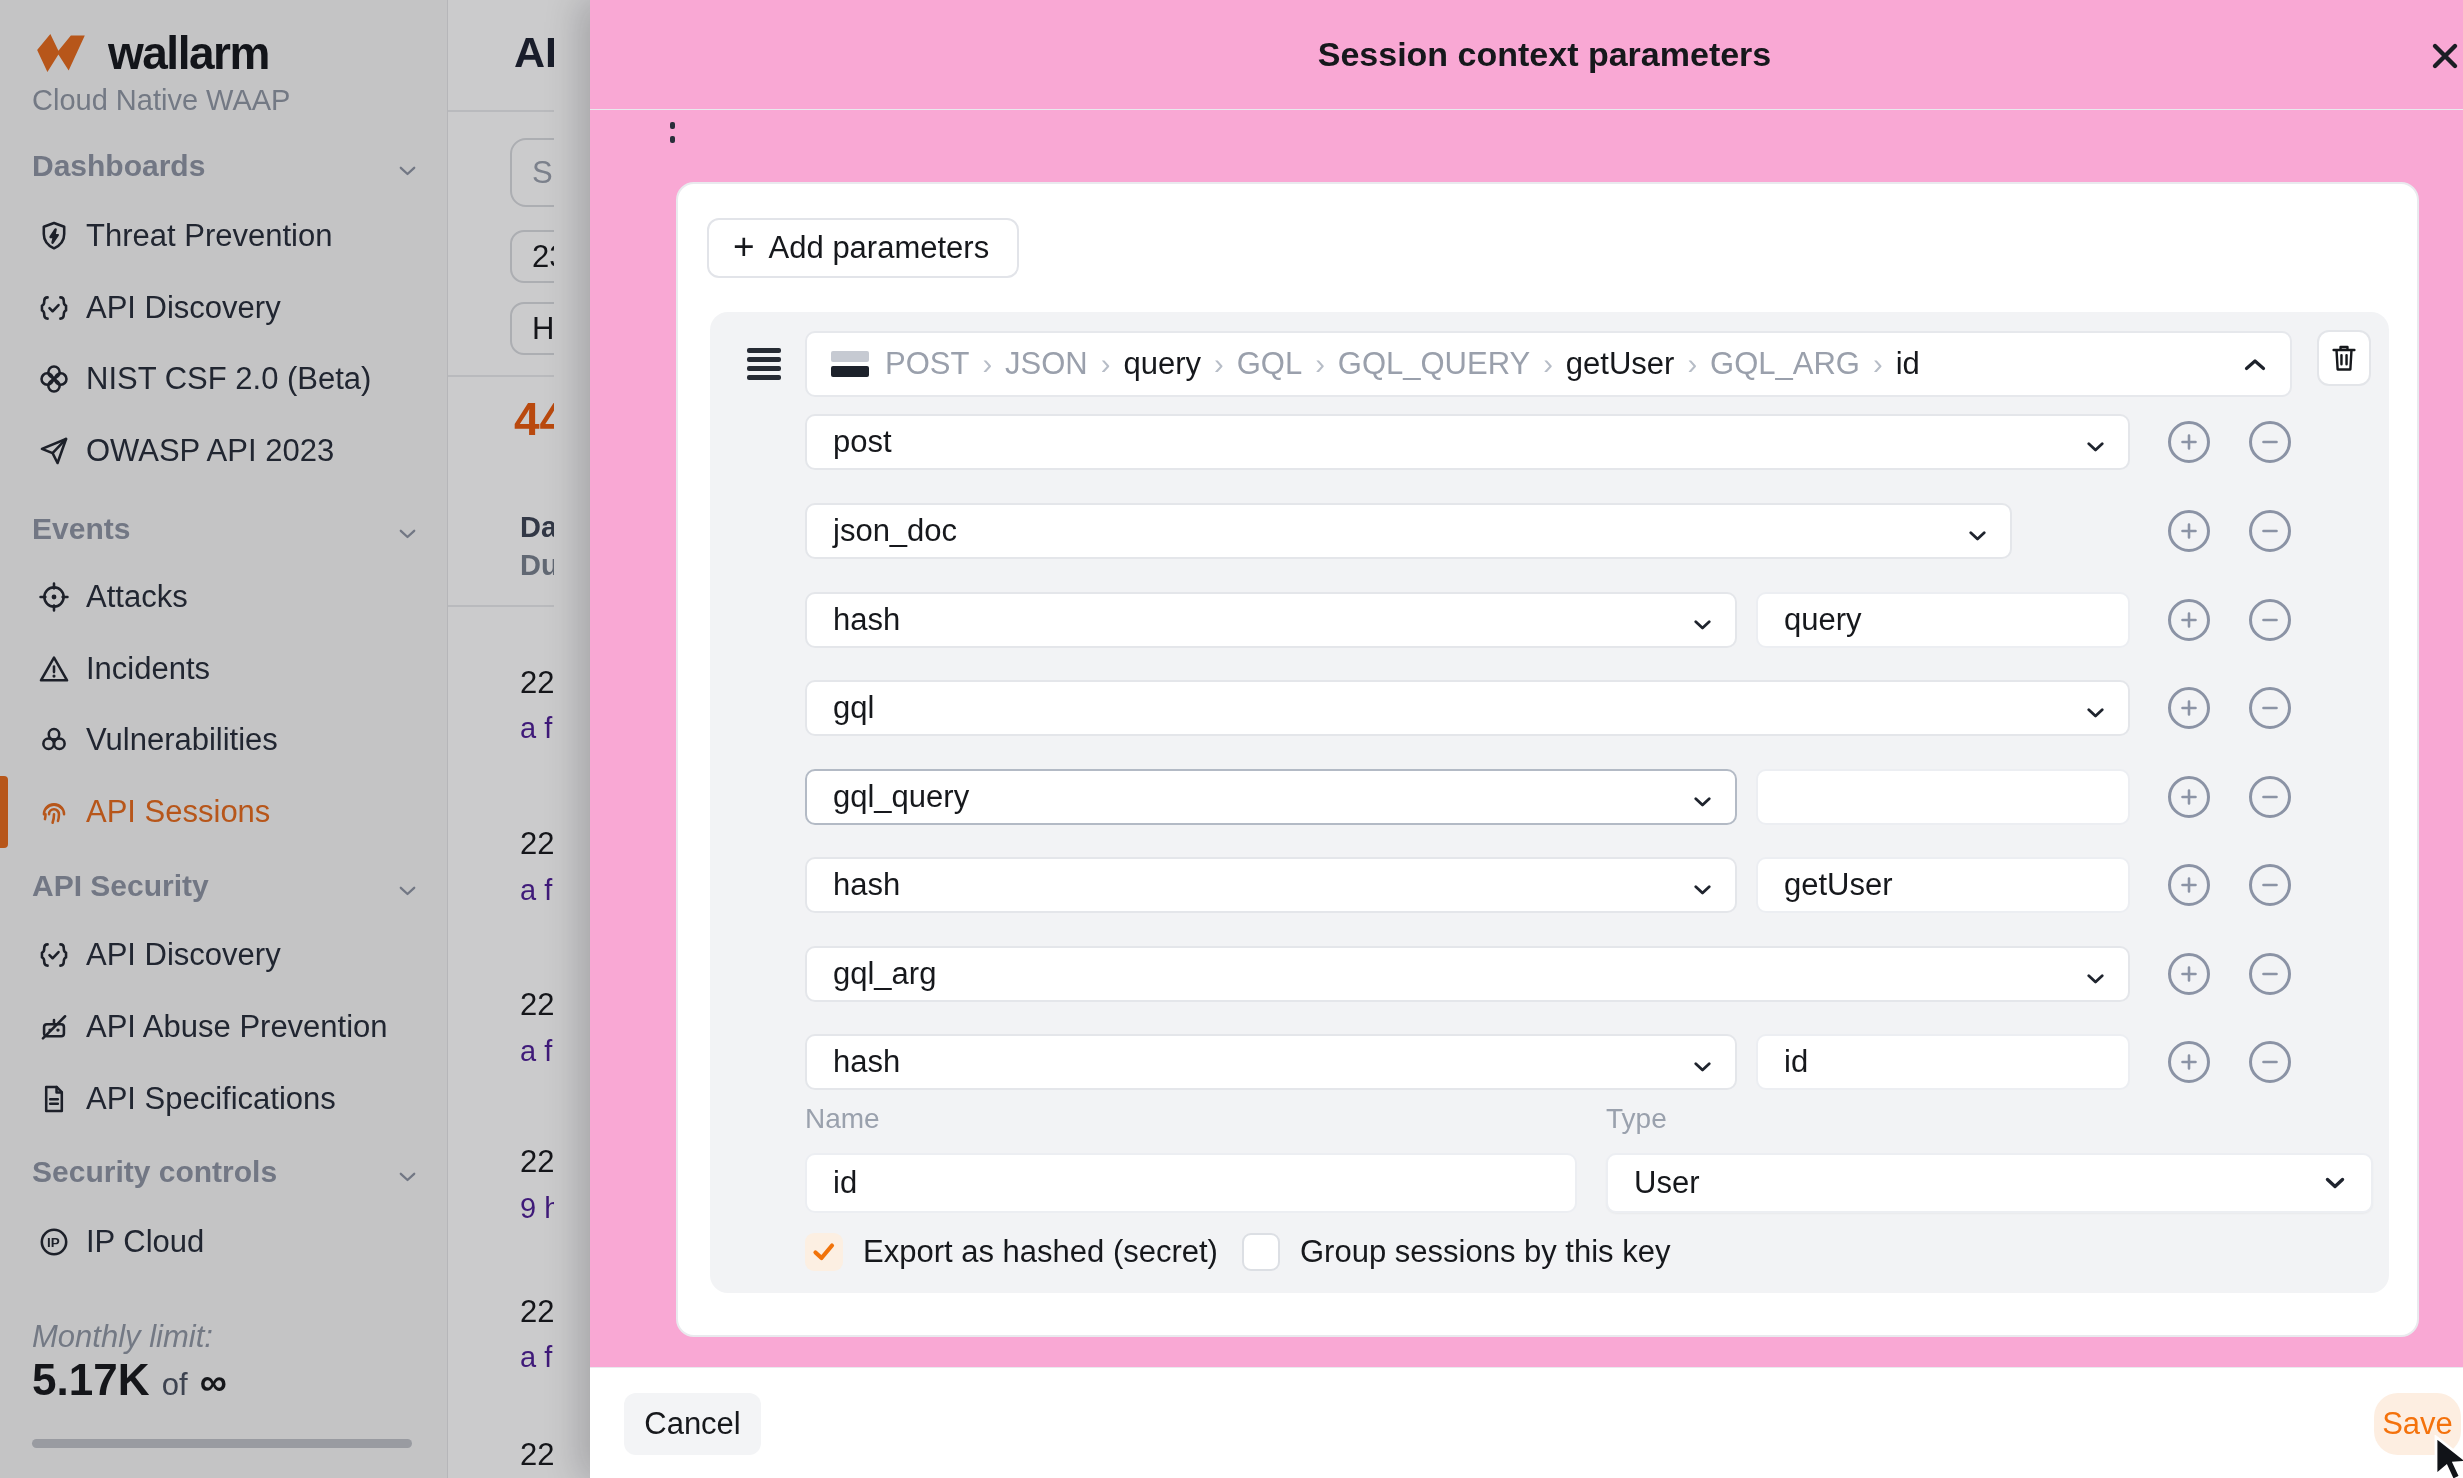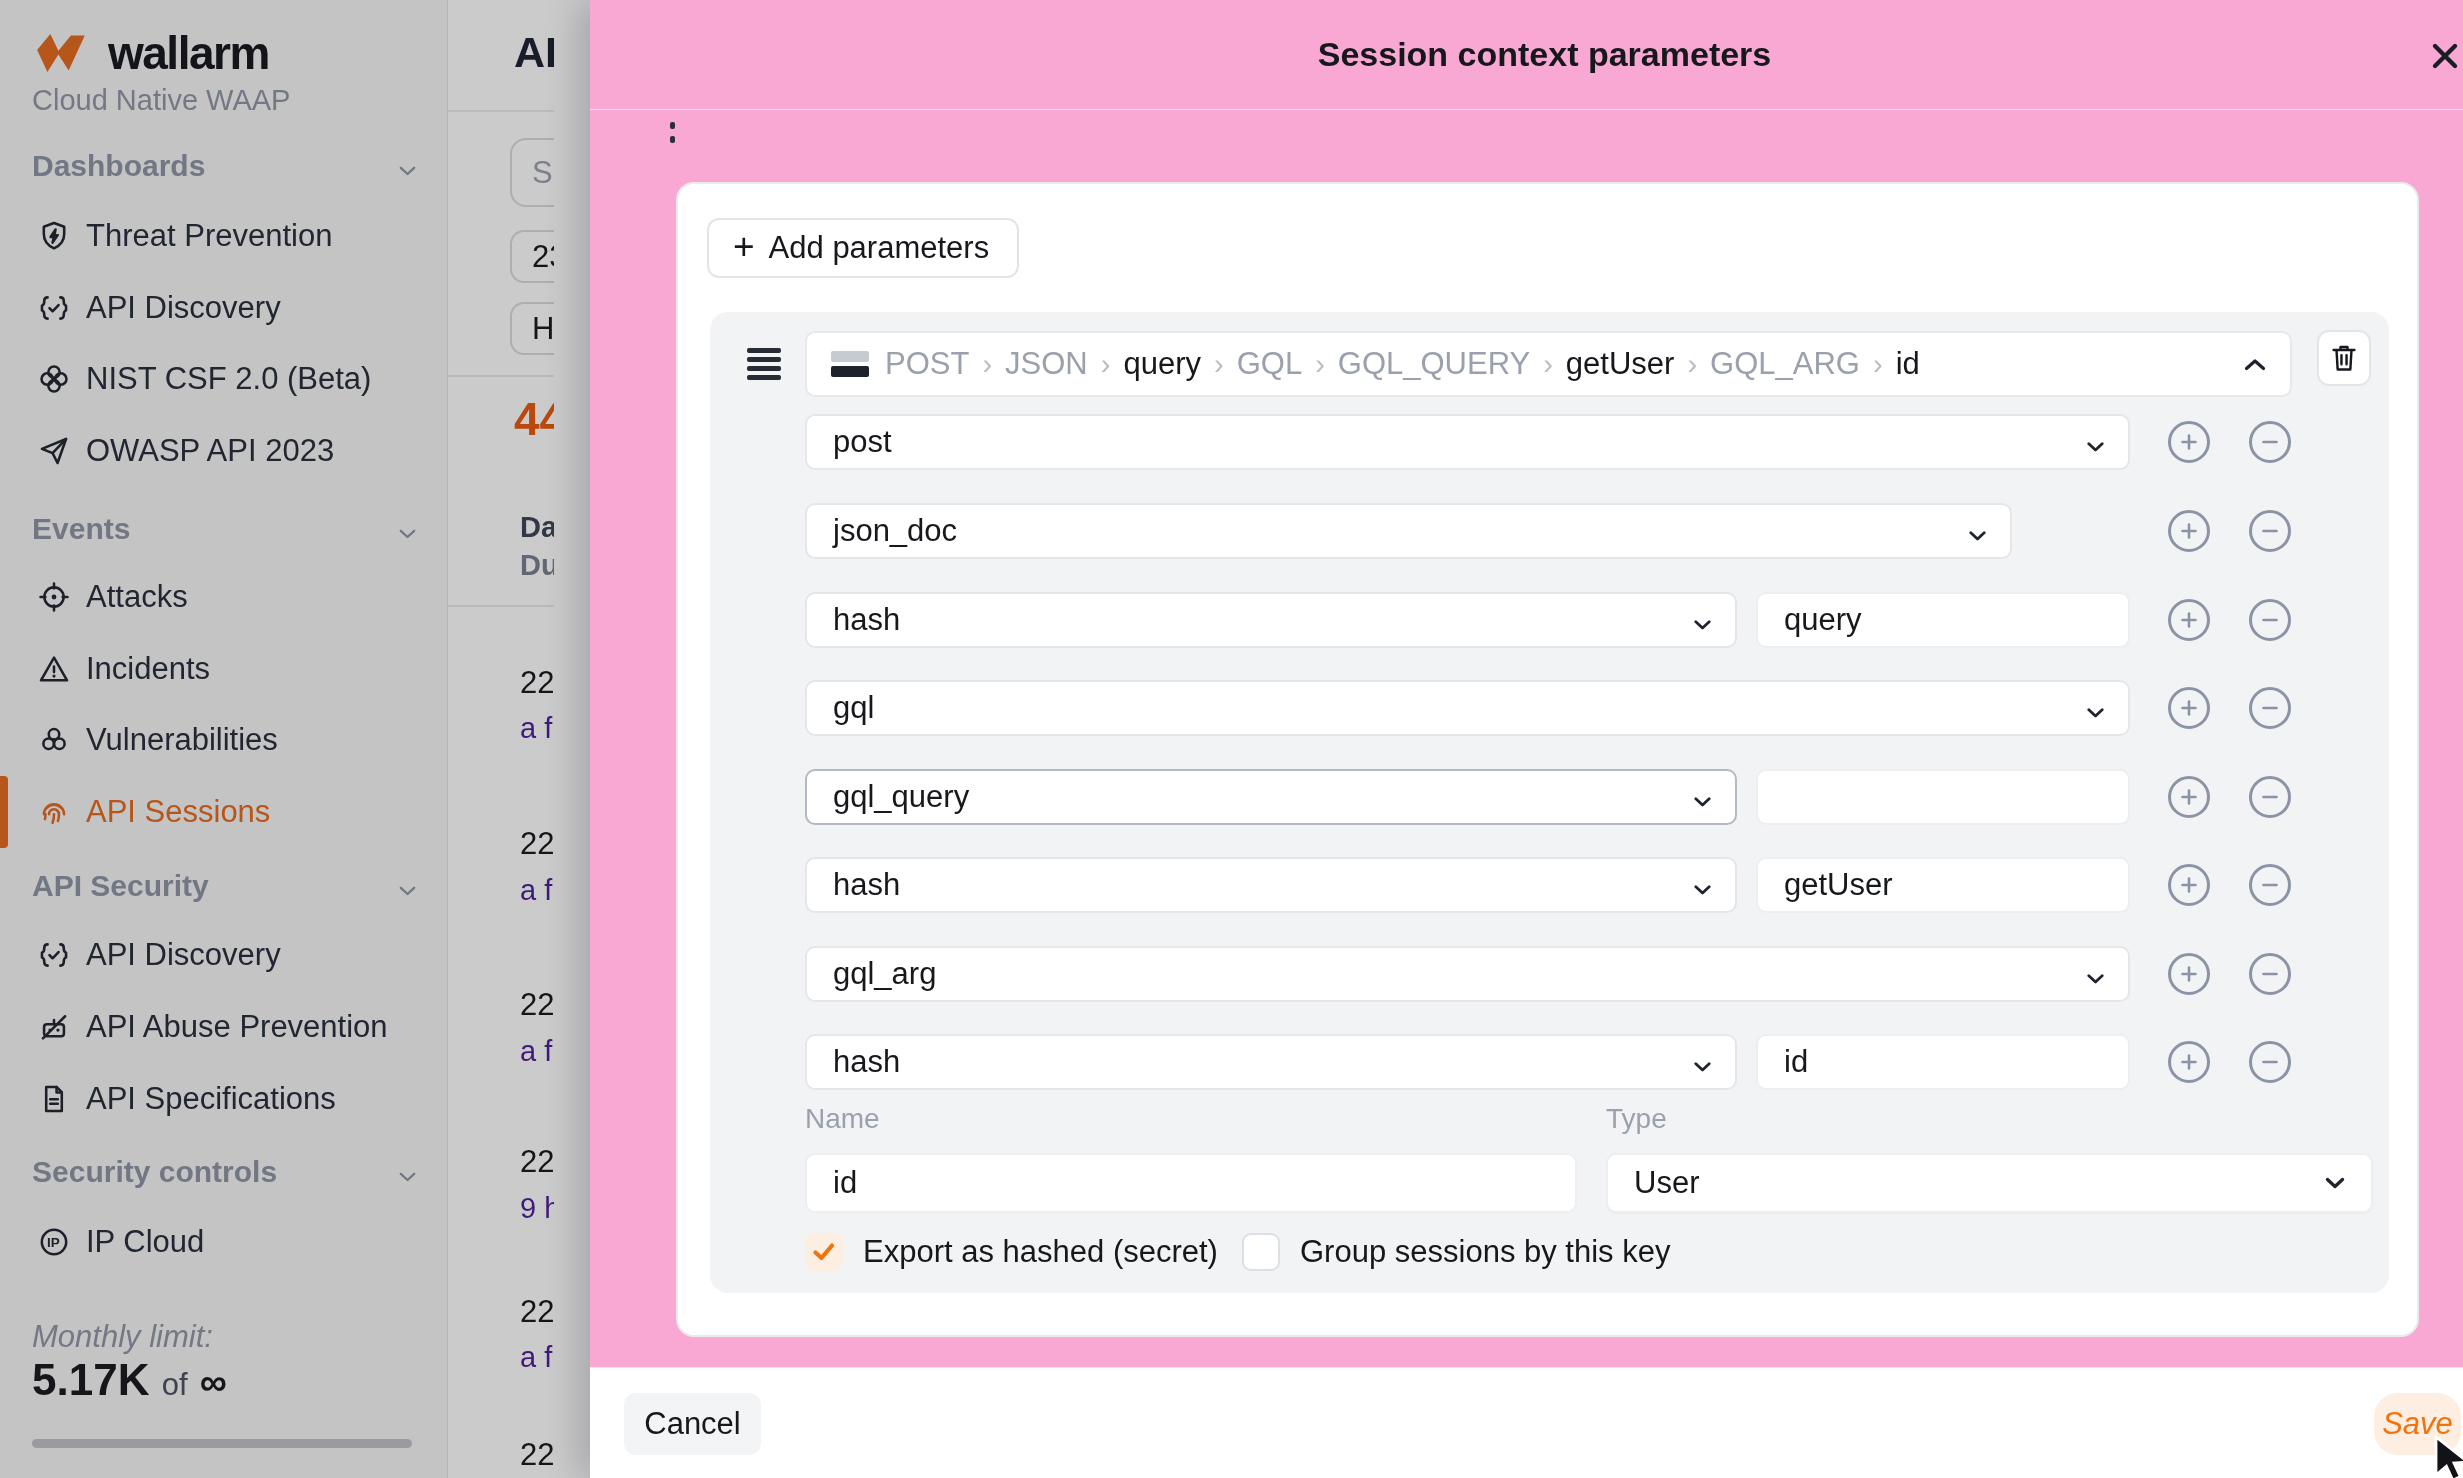--- a/index.html
+++ b/index.html
@@ -76,21 +76,21 @@
   #type-select{position:absolute;left:896px;top:841px;width:767px;height:60px;background:#fff;border:2px solid #eceef2;border-radius:10px;display:flex;align-items:center;padding:0 26px;font-size:31px;color:#16181c;cursor:pointer;box-shadow:0 1px 2px rgba(20,24,32,0.04);}
   #type-select .val{flex:1;}
   .cb-row{position:absolute;top:921px;display:flex;align-items:center;gap:20px;}
   .cb-box{width:38px;height:38px;border-radius:9px;display:flex;align-items:center;justify-content:center;cursor:pointer;}
   .cb-box.on{background:#fcefe2;}
   .cb-box.off{background:#fff;border:2px solid #dcdfe4;}
   .cb-label{font-size:31px;color:#16181c;white-space:nowrap;}
   
   #modal-footer{position:absolute;left:0;bottom:0;width:100%;height:112px;border-top:1px solid #e9eaee;background:#fff;}
   #cancel-btn{position:absolute;left:34px;top:25px;width:137px;height:62px;background:#f3f4f6;border:none;border-radius:12px;font-size:31px;color:#16181c;font-family:inherit;cursor:pointer;}
-  #save-btn{position:absolute;left:1784px;top:25px;width:87px;height:62px;background:#fdeee1;border:none;border-radius:24px;font-size:31px;color:#f4720c;font-family:inherit;cursor:pointer;font-style:italic;}
+  #save-btn{position:absolute;left:1784px;top:25px;width:87px;height:62px;background:#fdeee1;border:none;border-radius:24px;font-size:31px;color:#f4720c;font-family:inherit;cursor:pointer;}
   #modal-scrollbar{position:absolute;left:1894px;top:496px;width:9px;height:882px;background:#d3d7de;border-radius:5px;z-index:12;}
   #cursor{position:absolute;left:2434px;top:1435px;z-index:60;}
 </style>
 </head>
 <body>
 
 <div id="screen">
 
   <div id="underlay">
     <div id="sidebar">

